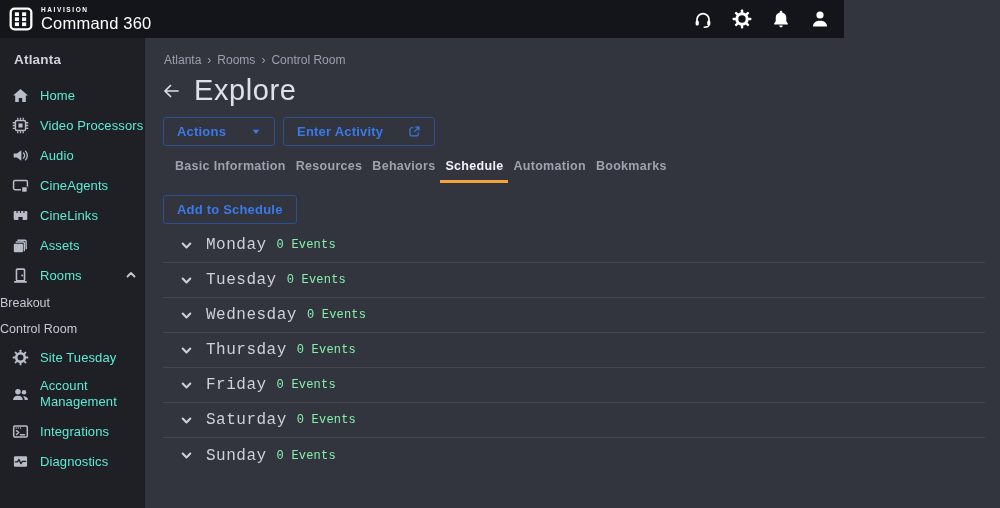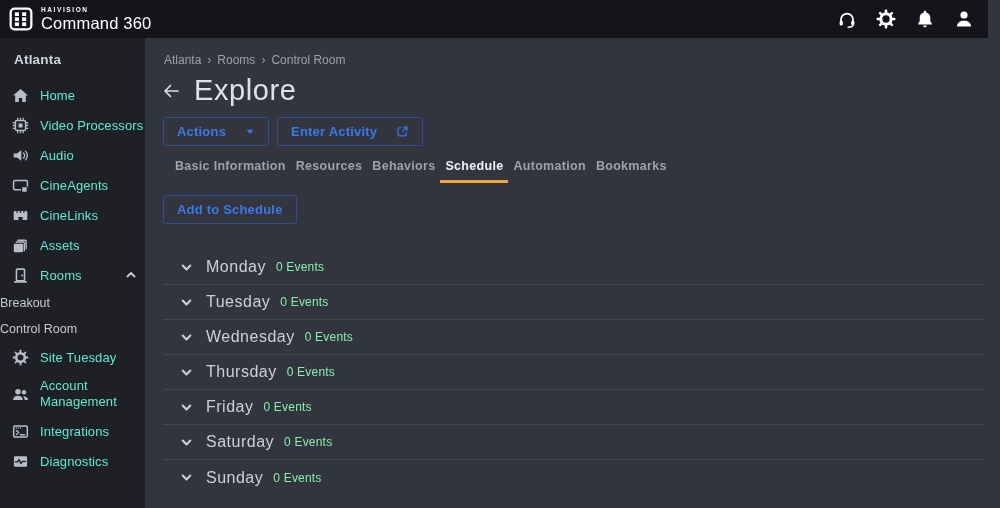--- a/index.html
+++ b/index.html
@@ -7,21 +7,21 @@
   body {
     font-family:"Liberation Sans", sans-serif;
     background:#32343e;
     color:#c4c8d2;
     overflow:hidden;
   }
   .app { position:relative; width:1000px; height:508px; }
 
   
   .topbar {
-    position:absolute; top:0; left:0; width:988px; height:38px;
+    position:absolute; top:0; left:0; width:844px; height:38px;
     background:#14151a; display:flex; align-items:center;
     padding:0 14px 0 9px;
   }
   .logo { display:flex; align-items:center; gap:8px; cursor:pointer; }
   .logo-mark { width:24px; height:24px; color:#ffffff; }
   .brand-text { display:flex; flex-direction:column; line-height:1; }
   .brand-small { font-size:6.5px; letter-spacing:1.6px; color:#ffffff; font-weight:bold; margin-bottom:2px; }
   .brand-large { font-size:16.5px; color:#ffffff; letter-spacing:0.2px; }
   .topbar-spacer { flex:1; }
   .topbar-icons { display:flex; align-items:center; gap:19px; }
@@ -54,35 +54,35 @@
     background:#32343e;
   }
   .breadcrumb { margin:15px 0 0 19px; font-size:12px; color:#9aa0ad; display:flex; gap:6px; align-items:center; }
   .crumb { cursor:pointer; }
   .crumb-sep { color:#9aa0ad; }
   .title-row { margin:7px 0 0 16px; display:flex; align-items:center; gap:13px; }
   .back-arrow { width:20px; height:20px; color:#dcdee7; cursor:pointer; flex:0 0 auto; }
   .page-title { font-size:29px; color:#dfe1e9; letter-spacing:0.6px; font-weight:normal; }
   .btn-row { margin:10px 0 0 18px; display:flex; gap:8px; }
   .btn {
-    height:29px; display:inline-flex; align-items:center; gap:19px;
+    height:29px; display:inline-flex; align-items:center; gap:25px;
     padding:0 13px; background:transparent;
     border:1px solid #2d4f92; border-radius:3px;
     color:#3b79e8; font-size:13px; font-weight:bold; letter-spacing:0.2px;
     cursor:pointer; font-family:inherit;
   }
   .btn svg { display:block; }
   .tabs { margin:13px 0 0 25px; display:flex; }
   .tab {
     font-size:12.5px; color:#9da2af; font-weight:bold; letter-spacing:0.3px;
     padding:0 5px 7px 5px; border-bottom:3px solid transparent; cursor:pointer;
   }
   .tab.active { color:#f1f2f6; border-bottom-color:#f3a33a; }
   .add-row { margin:12px 0 0 18px; }
-  .schedule { margin:26px 15px 0 18px; }
+  .schedule { margin:4px 15px 0 18px;font-family:Liberation Mono, monospace; }
   .day-row {
     height:35px; display:flex; align-items:center;
     padding-left:17px; border-bottom:1px solid #45474f; cursor:pointer;
   }
   .day-row:last-child { border-bottom:none; }
   .day-chevron { width:13px; height:13px; color:#ccd0d9; flex:0 0 auto; }
   .day-name { margin-left:13px; font-size:16px; color:#ccd0d9; letter-spacing:0.5px; }
   .day-events { margin-left:10px; font-size:12px; color:#86efac; letter-spacing:0.2px; }
 </style>
 </head>

